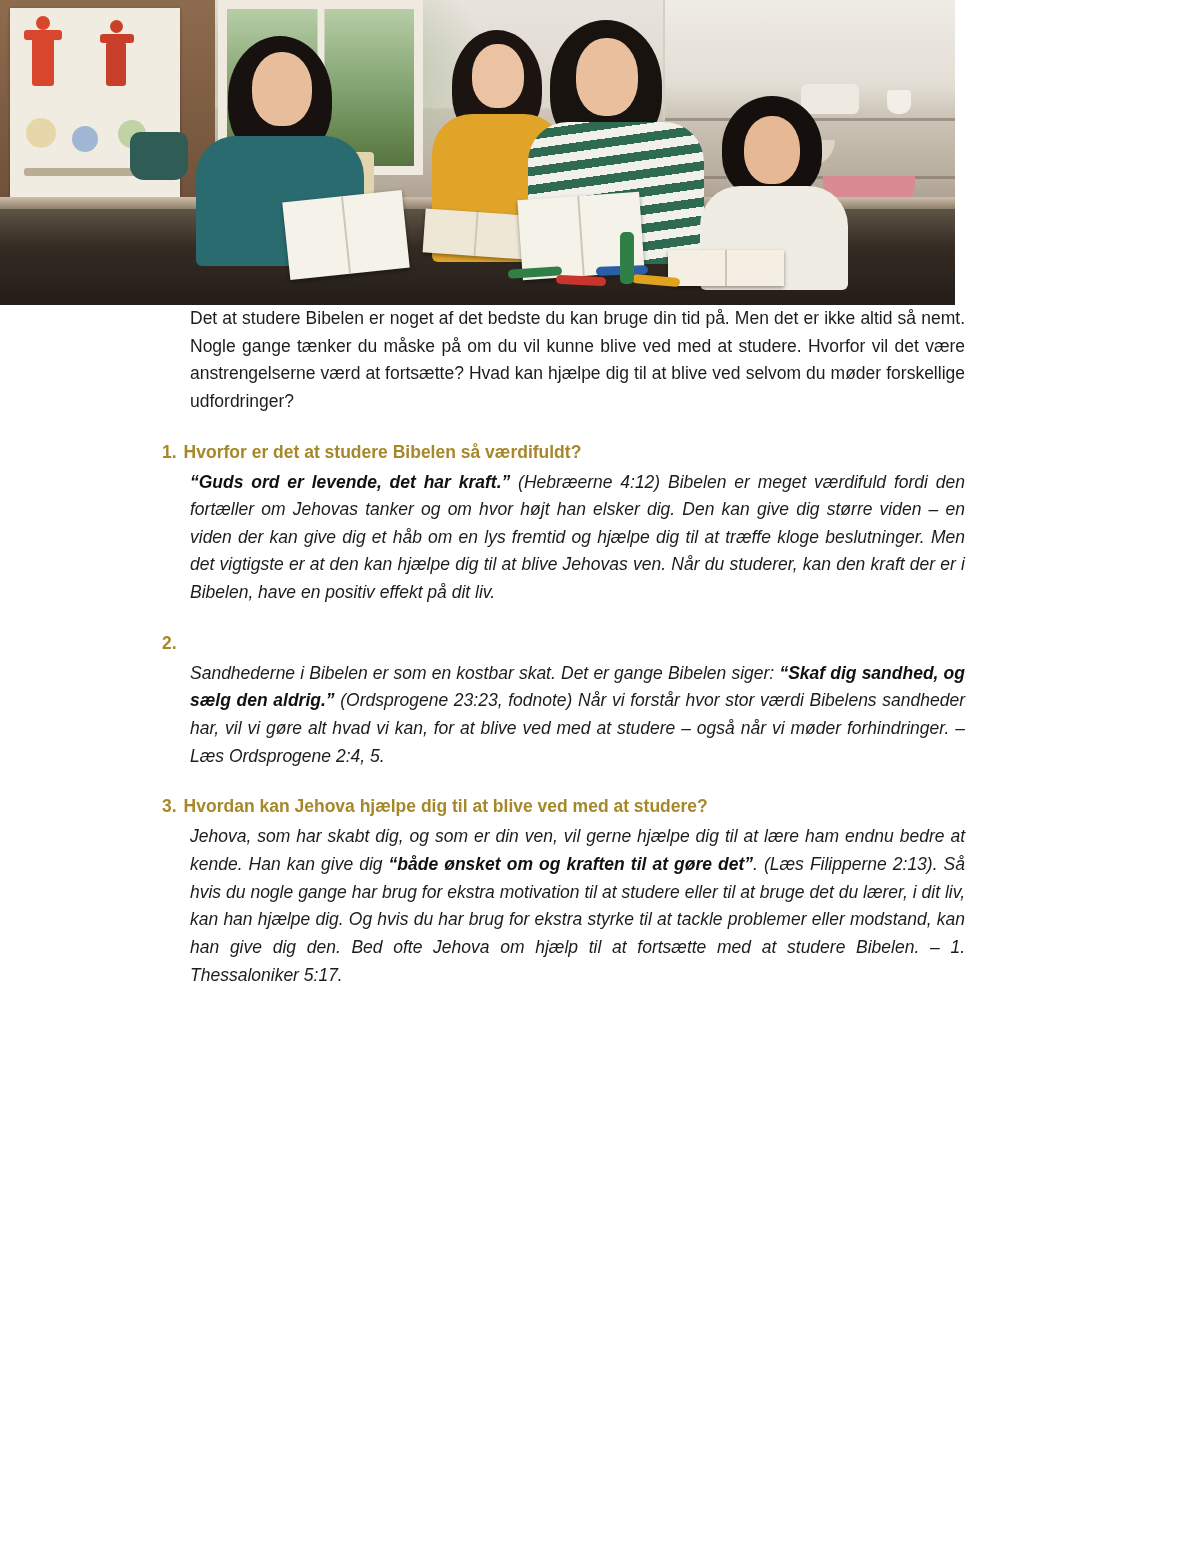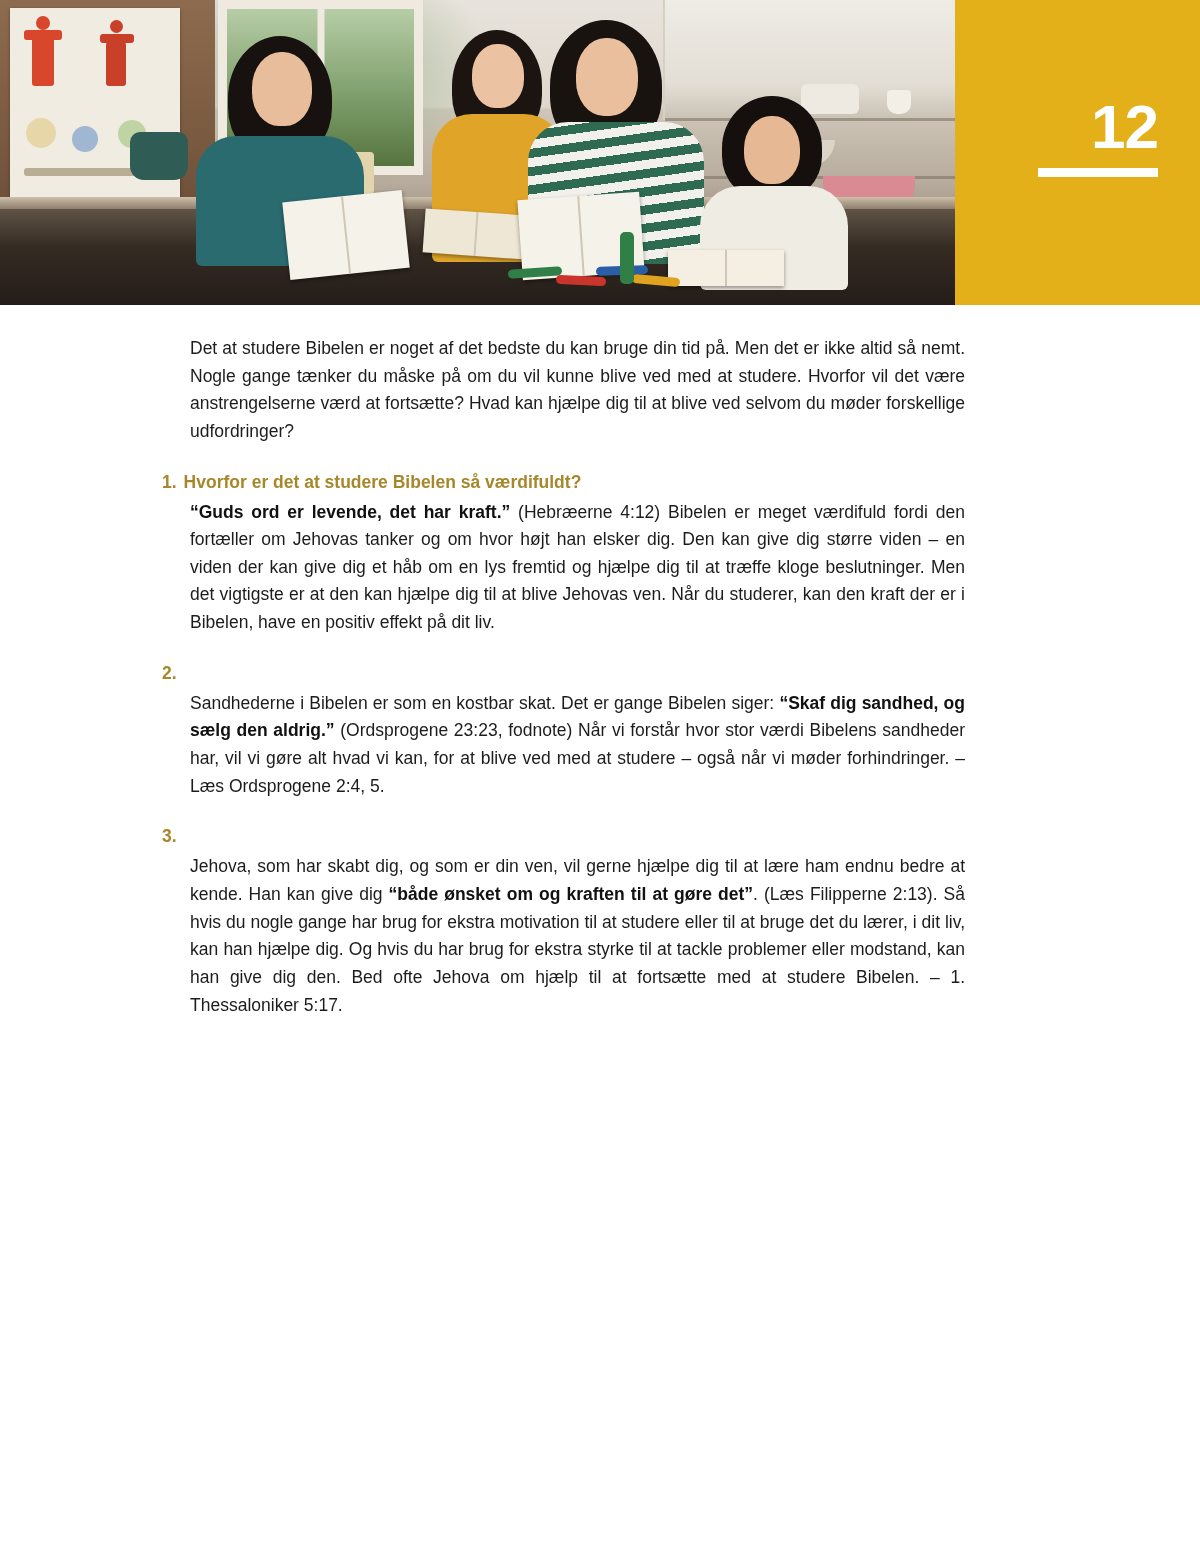--- a/index.html
+++ b/index.html
@@ -145,21 +145,20 @@
   h1.title {
     margin: 50px 0 0 0;
     padding: 0 260px 0 158px;
     font-size: 42px;
     line-height: 1.13;
     font-weight: 700;
     color: #111111;
     letter-spacing: -0.3px;
   }
   .body-col {
-    margin-top: 30px;
     padding: 0 235px 0 190px;
   }
   p.para {
     margin: 0 0 0 0;
     font-size: 17.5px;
     line-height: 1.58;
     text-align: justify;
     color: #1c1c1c;
   }
   .qa {
@@ -169,21 +168,21 @@
     display: flex;
     gap: 7px;
     font-size: 17.5px;
     font-weight: 700;
     color: #a6882b;
     margin-left: -28px;
     margin-bottom: 6px;
   }
   .q-num { white-space: nowrap; }
   .q-text { }
-  .qa p.para { margin-top: 0; }
+  .qa p.para { margin-top: 0; font-style: italic; }
   b.lead { font-weight: 700; color: #111; }
 </style>
 </head>
 <body>
 
 <div class="banner">
 
   <div class="photo">
     <div class="photo-bg"></div>
 
@@ -245,24 +244,20 @@
       <div class="book" style="left:668px; top:250px; width:116px; height:36px; background:#f4efe2;"></div>
     </div>
 
     <div class="marker" style="left:508px; top:268px; width:54px; background:#2f7f46; transform:rotate(-4deg);"></div>
     <div class="marker" style="left:556px; top:276px; width:50px; background:#c9352c; transform:rotate(3deg);"></div>
     <div class="marker" style="left:596px; top:266px; width:52px; background:#2a5fa8; transform:rotate(-2deg);"></div>
     <div class="marker" style="left:632px; top:276px; width:48px; background:#e0a31f; transform:rotate(5deg);"></div>
     <div class="marker" style="left:620px; top:232px; width:14px; height:52px; border-radius:5px; background:#2f7f46;"></div>
   </div>
 
-  <div class="page-number-box">
-    <div class="page-number">12</div>
-    <div class="page-number-rule"></div>
-  </div>
 </div>
 
 <div class="article">
 
 
   <div class="body-col">
 
     <p class="para">Det at studere Bibelen er noget af det bedste du kan bruge din tid på. Men det er ikke altid så nemt. Nogle gange tænker du måske på om du vil kunne blive ved med at studere. Hvorfor vil det være anstrengelserne værd at fortsætte? Hvad kan hjælpe dig til at blive ved selvom du møder forskellige udfordringer?</p>
 
     <div class="qa">
@@ -276,18 +271,19 @@
     <div class="qa">
       <div class="q-head">
         <span class="q-num">2.</span>
       </div>
       <p class="para"><span>Sandhederne i Bibelen er som en kostbar skat. Det er gange Bibelen siger: </span><b class="lead">“Skaf dig sandhed, og sælg den aldrig.”</b><span> (Ordsprogene 23:23, fodnote) Når vi forstår hvor stor værdi Bibelens sandheder har, vil vi gøre alt hvad vi kan, for at blive ved med at studere – også når vi møder forhindringer. – Læs Ordsprogene 2:4, 5.</span></p>
     </div>
 
     <div class="qa">
       <div class="q-head">
         <span class="q-num">3.</span>
+        <span class="q-text">Hvordan kan Jehova hjælpe dig til at blive ved med at studere?</span>
       </div>
       <p class="para"><span>Jehova, som har skabt dig, og som er din ven, vil gerne hjælpe dig til at lære ham endnu bedre at kende. Han kan give dig </span><b class="lead">“både ønsket om og kraften til at gøre det”</b><span>. (Læs Filipperne 2:13). Så hvis du nogle gange har brug for ekstra motivation til at studere eller til at bruge det du lærer, i dit liv, kan han hjælpe dig. Og hvis du har brug for ekstra styrke til at tackle problemer eller modstand, kan han give dig den. Bed ofte Jehova om hjælp til at fortsætte med at studere Bibelen. – 1. Thessaloniker 5:17.</span></p>
     </div>
 
   </div>
 </div>
 
 </body></html>

